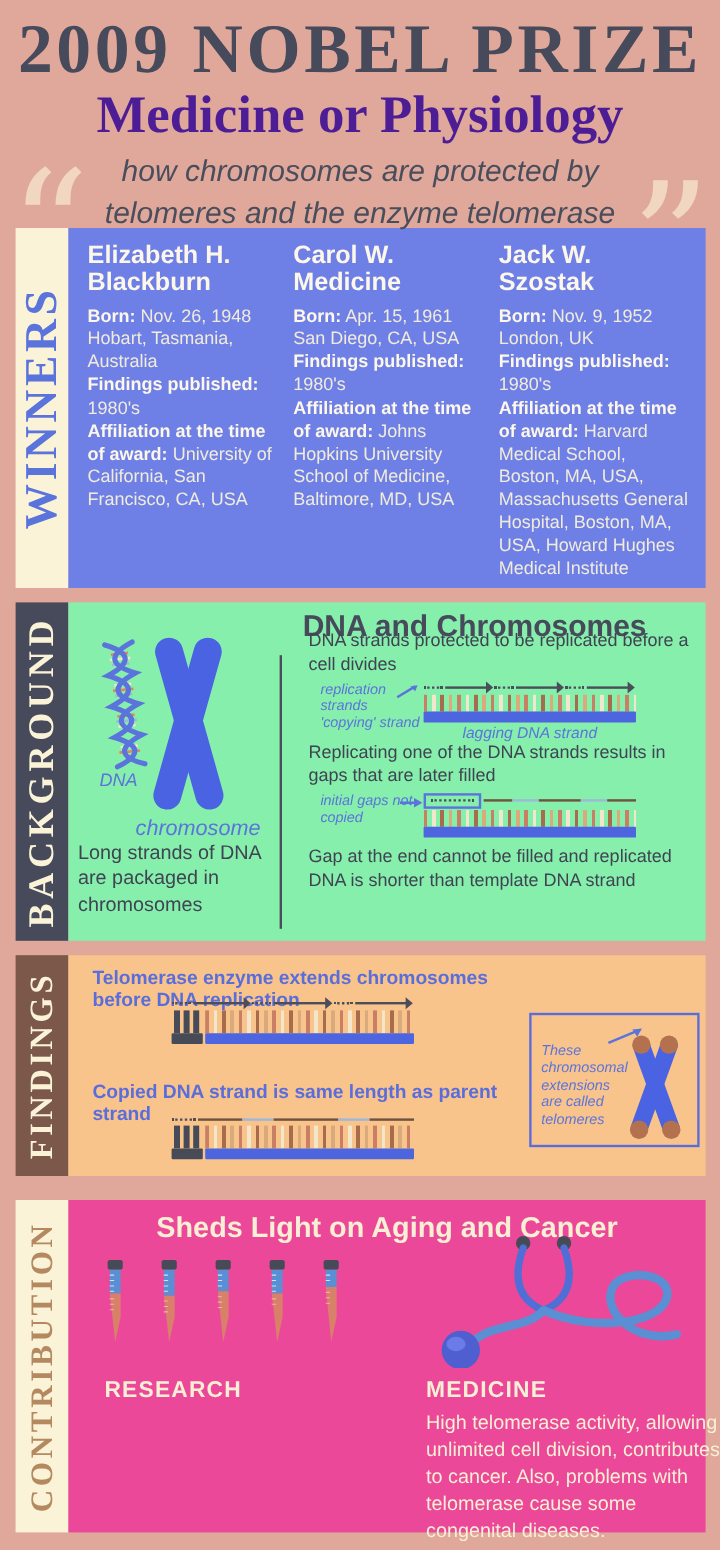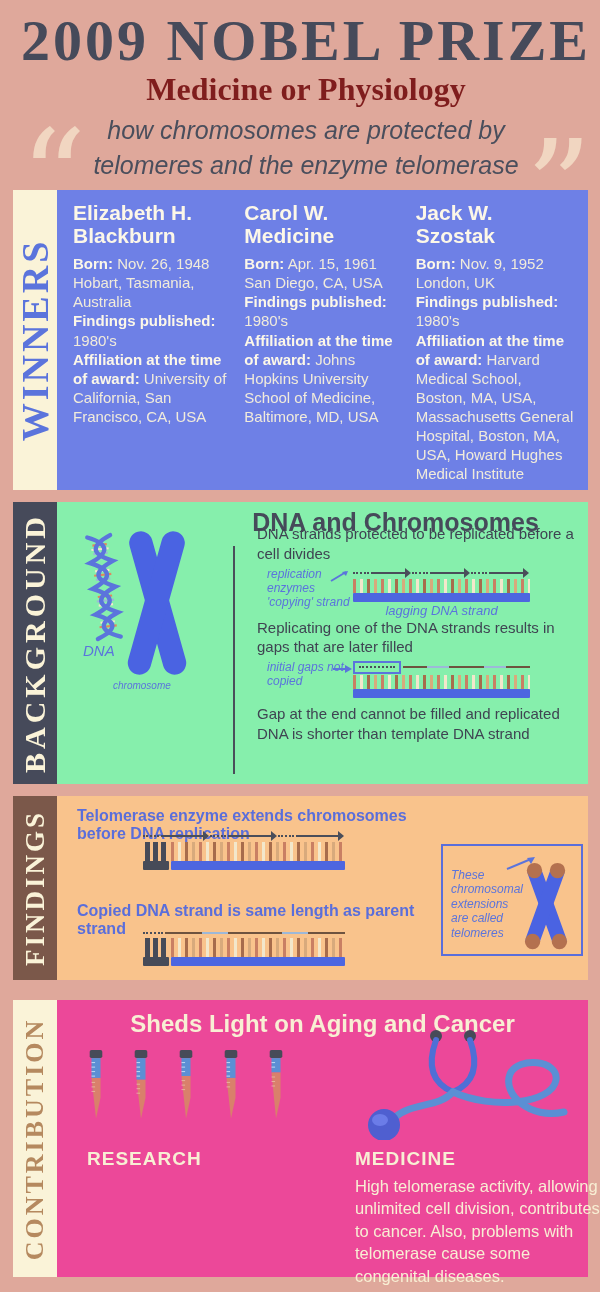--- a/index.html
+++ b/index.html
@@ -1,25 +1,25 @@
 <!DOCTYPE html>
 <html><head>
 <meta charset="utf-8">
 <style>
   * { margin:0; padding:0; box-sizing:border-box; }
   html,body { background:#dfa89b; }
   .page { position:relative; width:600px; height:1292px; background:#dfa89b;
           font-family:"Liberation Sans", sans-serif; overflow:hidden; }
 
   
-  .header { position:absolute; top:0; left:0; width:600px; height:190px;padding-left:12px; }
+  .header { position:absolute; top:0; left:0; width:600px; height:190px; }
   .h-title { margin-top:12px; text-align:center; font-family:"Liberation Serif",serif;
              font-weight:700; font-size:58px; letter-spacing:3px; color:#464a5a; line-height:1.0; }
   .h-sub   { text-align:center; font-family:"Liberation Serif",serif; font-weight:700;
-             font-size:32px; color:#7f1d1d; line-height:1.1; margin-top:2px; }
+             font-size:44px; color:#4c1d95; line-height:1.1; margin-top:2px; }
   .quote { position:relative; margin-top:6px; height:84px; }
   .qmark { position:absolute; font-family:"DejaVu Serif",serif; font-size:130px; line-height:0.9;
            color:#f1d6c1; user-select:none; }
   .q-open  { left:8px; top:6px; }
   .q-close { right:8px; top:16px; }
   .qlines { position:relative; text-align:center; font-style:italic; font-size:25px;
             color:#4a4e5c; line-height:1.38; z-index:2; }
 
   
   .sec { position:absolute; left:13px; width:575px; }
@@ -43,21 +43,21 @@
   .background .vlabel { color:#faf3d8; font-size:30px; letter-spacing:4px; font-weight:700; }
   .background .content { background:#86efac; color:#3f4452; }
   .bg-title { position:absolute; left:150px; right:4px; top:6px; text-align:center;
               font-size:25px; font-weight:700; color:#464a5a; }
   .bg-divider { position:absolute; left:176px; top:44px; bottom:10px; width:2px; background:#4a4e5a; }
   .bg-fig { position:absolute; left:0; top:0; width:176px; height:100%; }
   .helix-svg { position:absolute; left:24px; top:30px; width:46px; height:110px; transform:rotate(-6deg); }
   .chromo-svg { position:absolute; left:62px; top:26px; width:76px; height:150px; }
   .lbl-it { position:absolute; font-style:italic; color:#5b74dc; }
   .dna-lbl { left:26px; top:140px; font-size:15px; }
-  .chr-lbl { left:56px; top:178px; font-size:10px; }
+  .chr-lbl { left:56px; top:178px; font-size:18px; }
   .bg-caption { position:absolute; left:8px; top:199px; width:162px; font-size:16.5px;
                 line-height:1.3; color:#3f4452; }
   .bg-right { position:absolute; left:200px; right:4px; top:22px; }
   .bg-point { font-size:15px; line-height:1.32; color:#3f4452; }
   .diar { display:flex; margin-top:3px; }
   .ann { width:96px; font-size:12px; font-style:italic; color:#5b74dc; line-height:1.18;
          padding-left:10px; position:relative; }
   .dia { width:177px; }
   .arrowrow { display:flex; align-items:center; height:12px; }
   .aunit { flex:1; display:flex; align-items:center; }
@@ -197,30 +197,31 @@
             <path d="M16,4 Q60,22 16,40 Q60,58 16,76 Q60,94 16,112 Q60,130 16,146"></path>
             <path d="M48,4 Q4,22 48,40 Q4,58 48,76 Q4,94 48,112 Q4,130 48,146"></path>
           </g>
         </svg>
         <svg class="chromo-svg" viewBox="0 0 104 200">
           <line x1="30" y1="18" x2="76" y2="182" stroke="#4a63e2" stroke-width="32" stroke-linecap="round"></line>
           <line x1="74" y1="18" x2="28" y2="182" stroke="#4a63e2" stroke-width="32" stroke-linecap="round"></line>
         </svg>
         <span class="lbl-it dna-lbl">DNA</span>
         <span class="lbl-it chr-lbl">chromosome</span>
+        <div class="bg-caption">Long strands of DNA are packaged in chromosomes</div>
       </div>
 
       <div class="bg-divider"></div>
 
       <div class="bg-right">
         <p class="bg-point">DNA strands protected to be replicated before a cell divides</p>
 
         <div class="diar">
           <div class="ann">
-            <span>replication enzymes 'copying' strand</span>
+            <span>replication strands 'copying' strand</span>
             <svg width="22" height="14" style="position:absolute; right:2px; top:2px;">
               <line x1="2" y1="12" x2="17" y2="3" stroke="#5b74dc" stroke-width="2"></line>
               <path d="M19,2 l-6,1 4,4 z" fill="#5b74dc"></path>
             </svg>
           </div>
           <div class="dia">
             <div class="arrowrow">
               <span class="aunit">
                   <span class="dots"></span>
                   <span class="shaft"></span>

